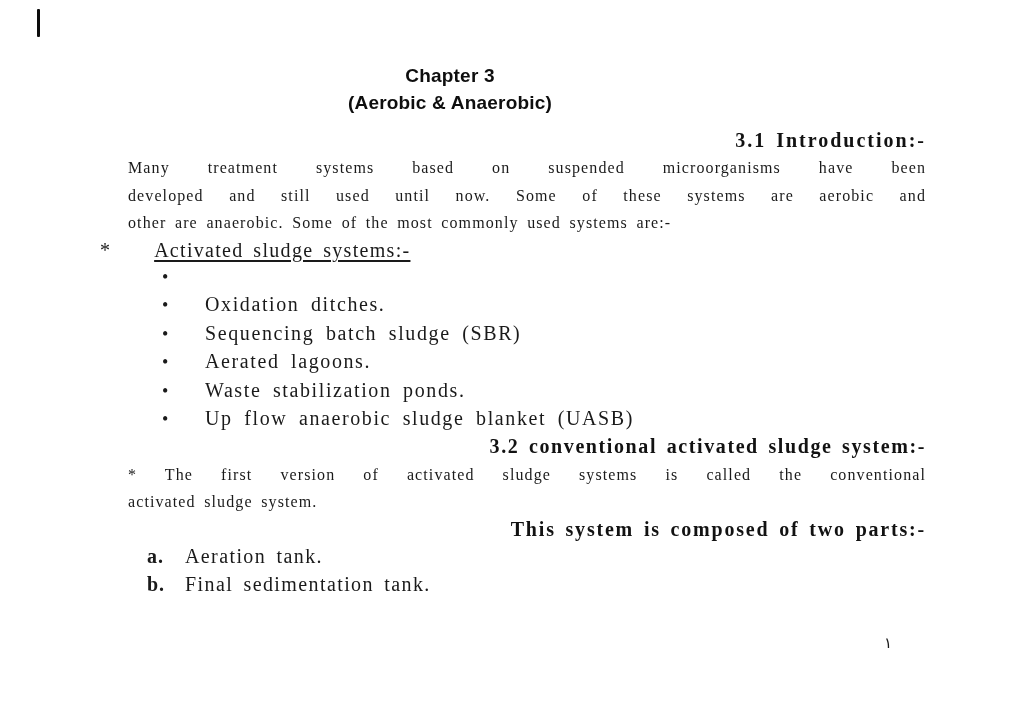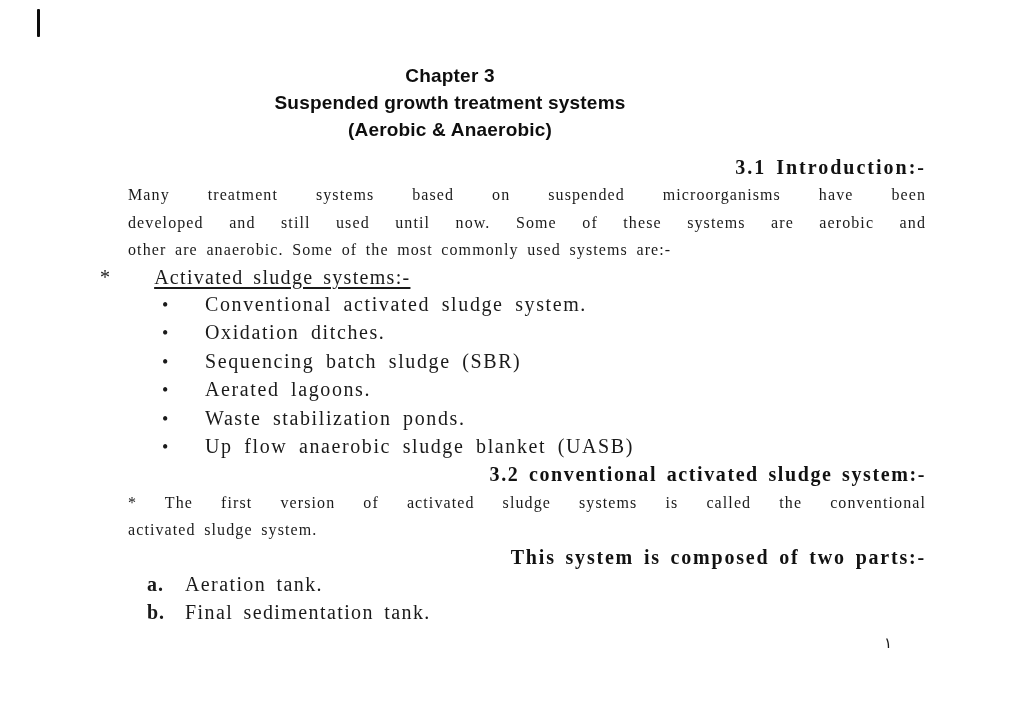--- a/index.html
+++ b/index.html
@@ -130,38 +130,36 @@
 <body>
 
 <div class="page">
 
   <div class="scan-mark"></div>
 
   <div class="content">
 
     <div class="title-block">
       <div>Chapter 3</div>
-      <div>Suspended growth treatment systems</div>
       <div>(Aerobic &amp; Anaerobic)</div>
     </div>
 
     <div class="h-serif h-31">3.1 Introduction:-</div>
 
     <div>
       <div class="body-line just">Many treatment systems based on suspended microorganisms have been</div>
       <div class="body-line just">developed and still used until now. Some of these systems are aerobic and</div>
       <div class="body-line">other are anaerobic. Some of the most commonly used systems are:-</div>
     </div>
 
     <div class="star-line"><span>*</span> <span class="u">Activated sludge systems:-</span></div>
 
     <div>
       <div class="bullet-row">
         <span class="bullet-marker">•</span>
-        <span class="bullet-text">Conventional activated sludge system.</span>
       </div>
       <div class="bullet-row">
         <span class="bullet-marker">•</span>
         <span class="bullet-text">Oxidation ditches.</span>
       </div>
       <div class="bullet-row">
         <span class="bullet-marker">•</span>
         <span class="bullet-text">Sequencing batch sludge (SBR)</span>
       </div>
       <div class="bullet-row">

